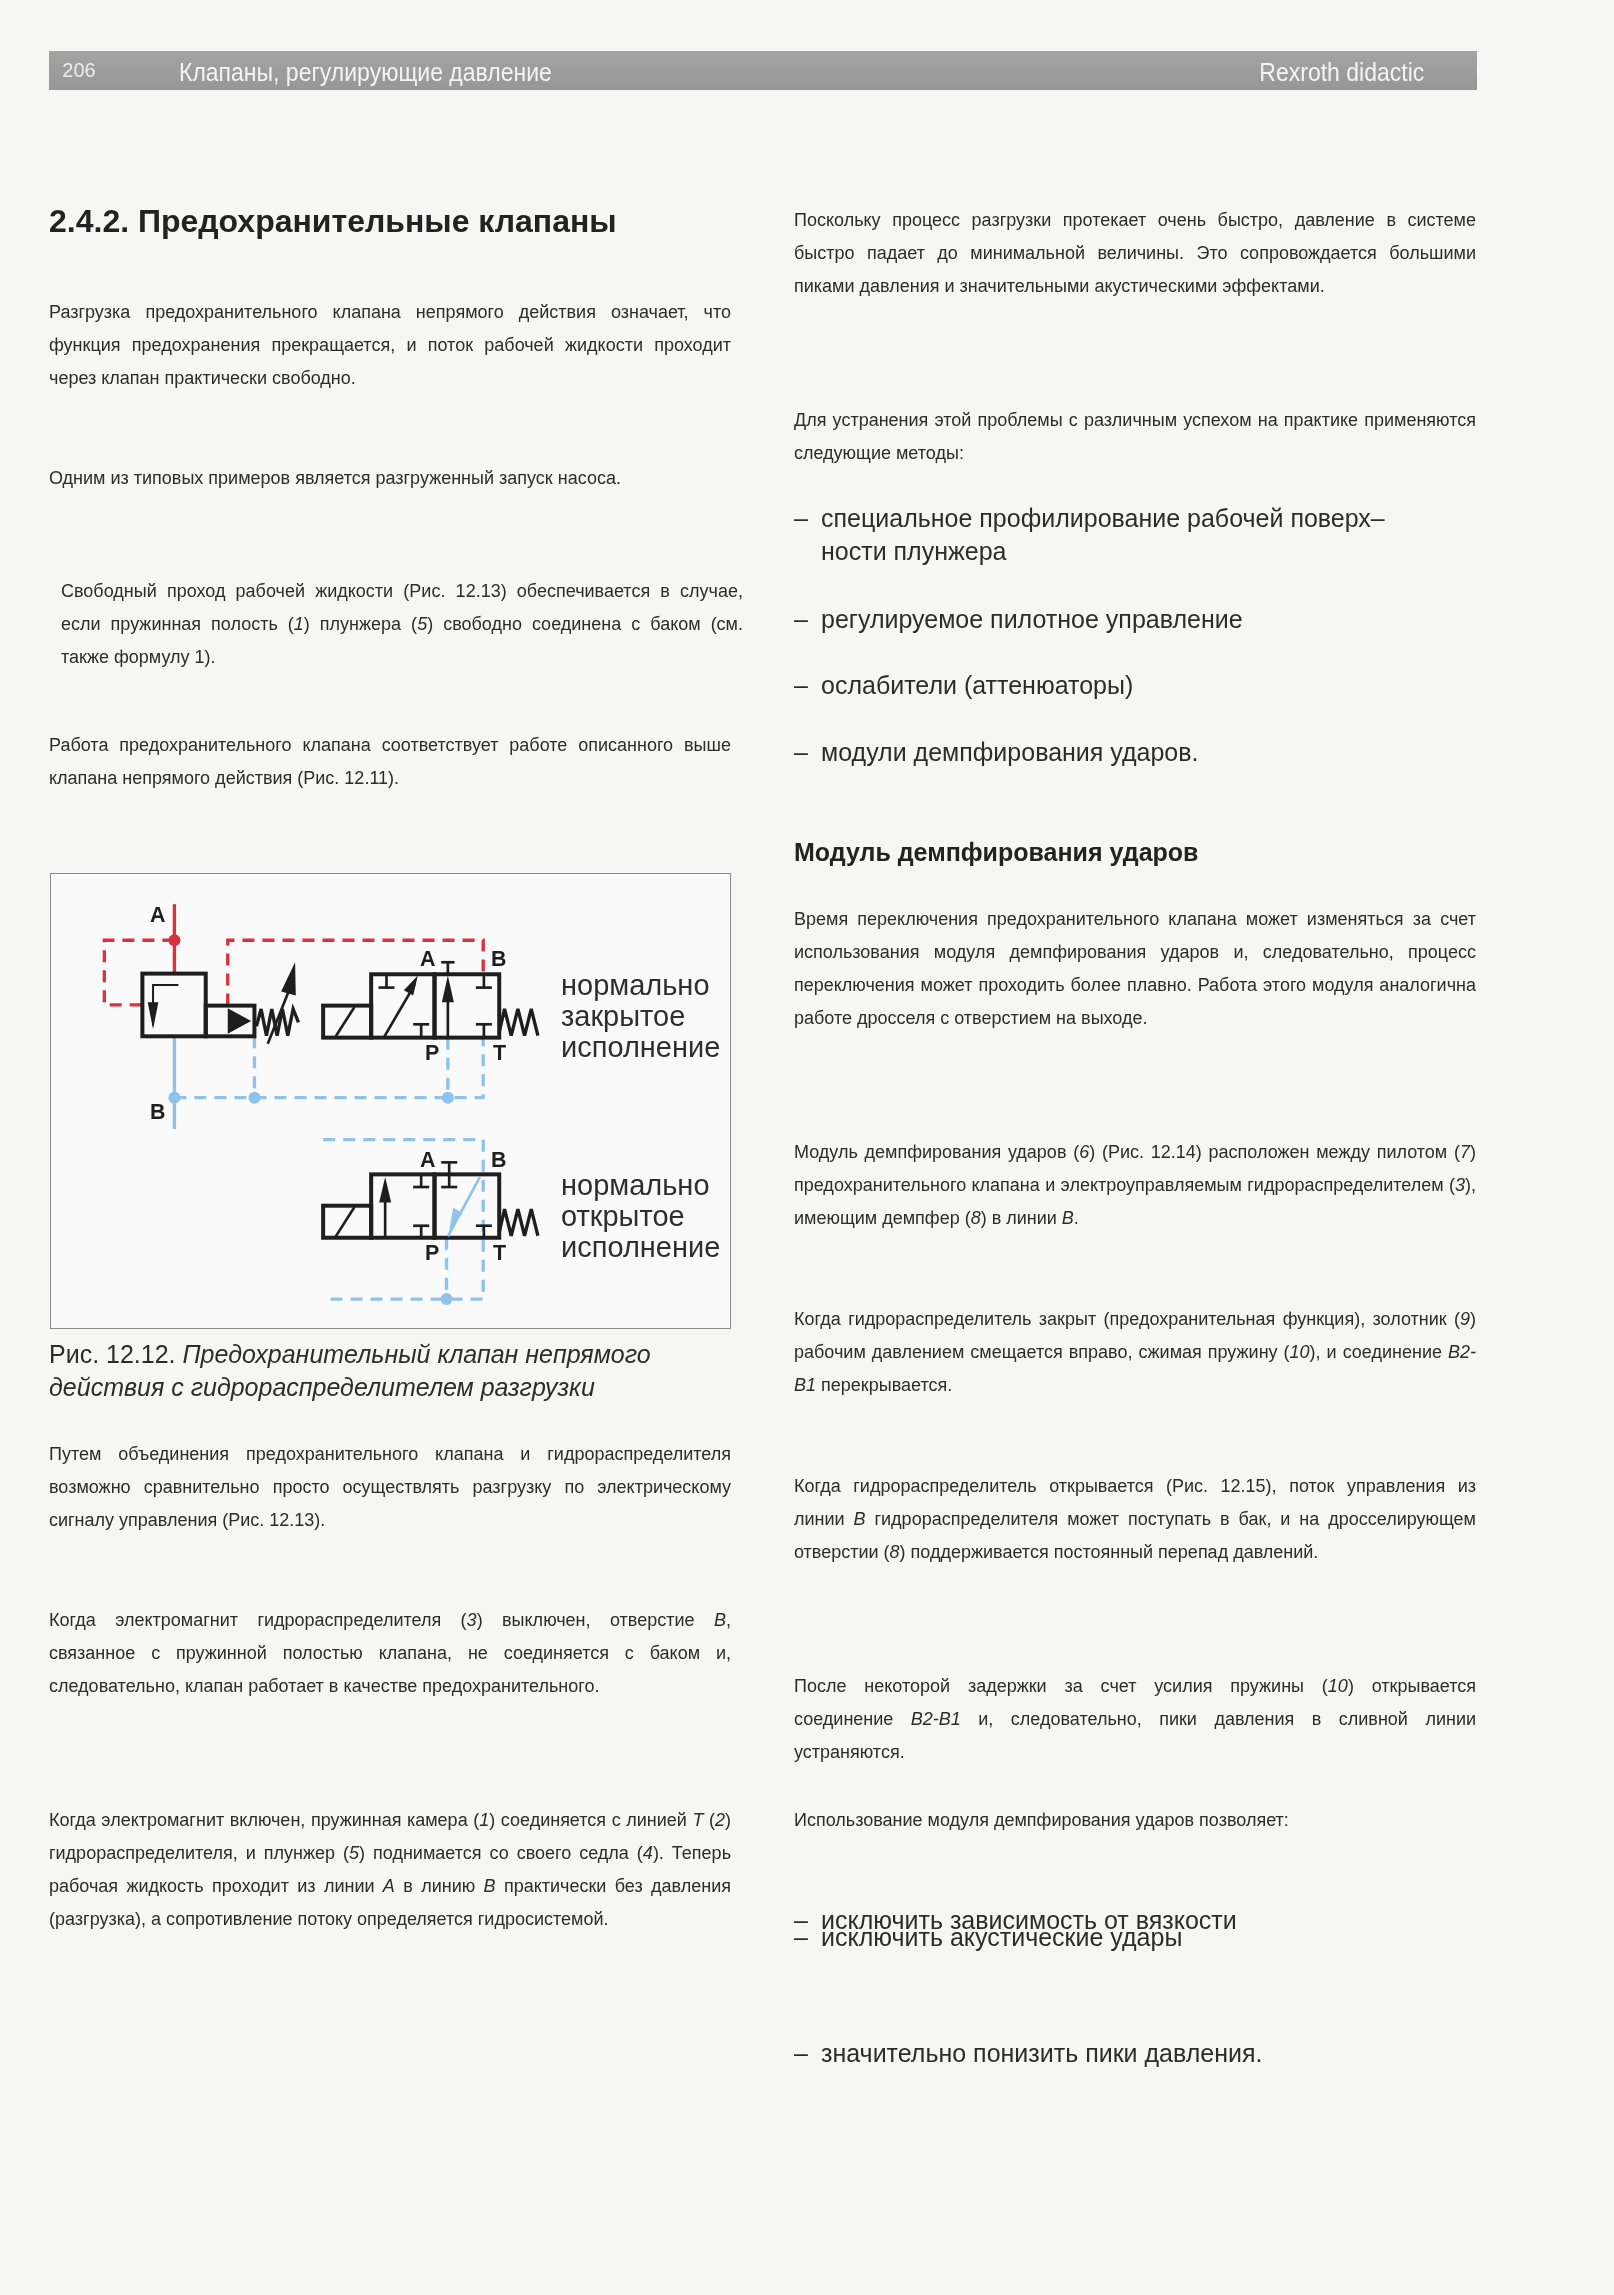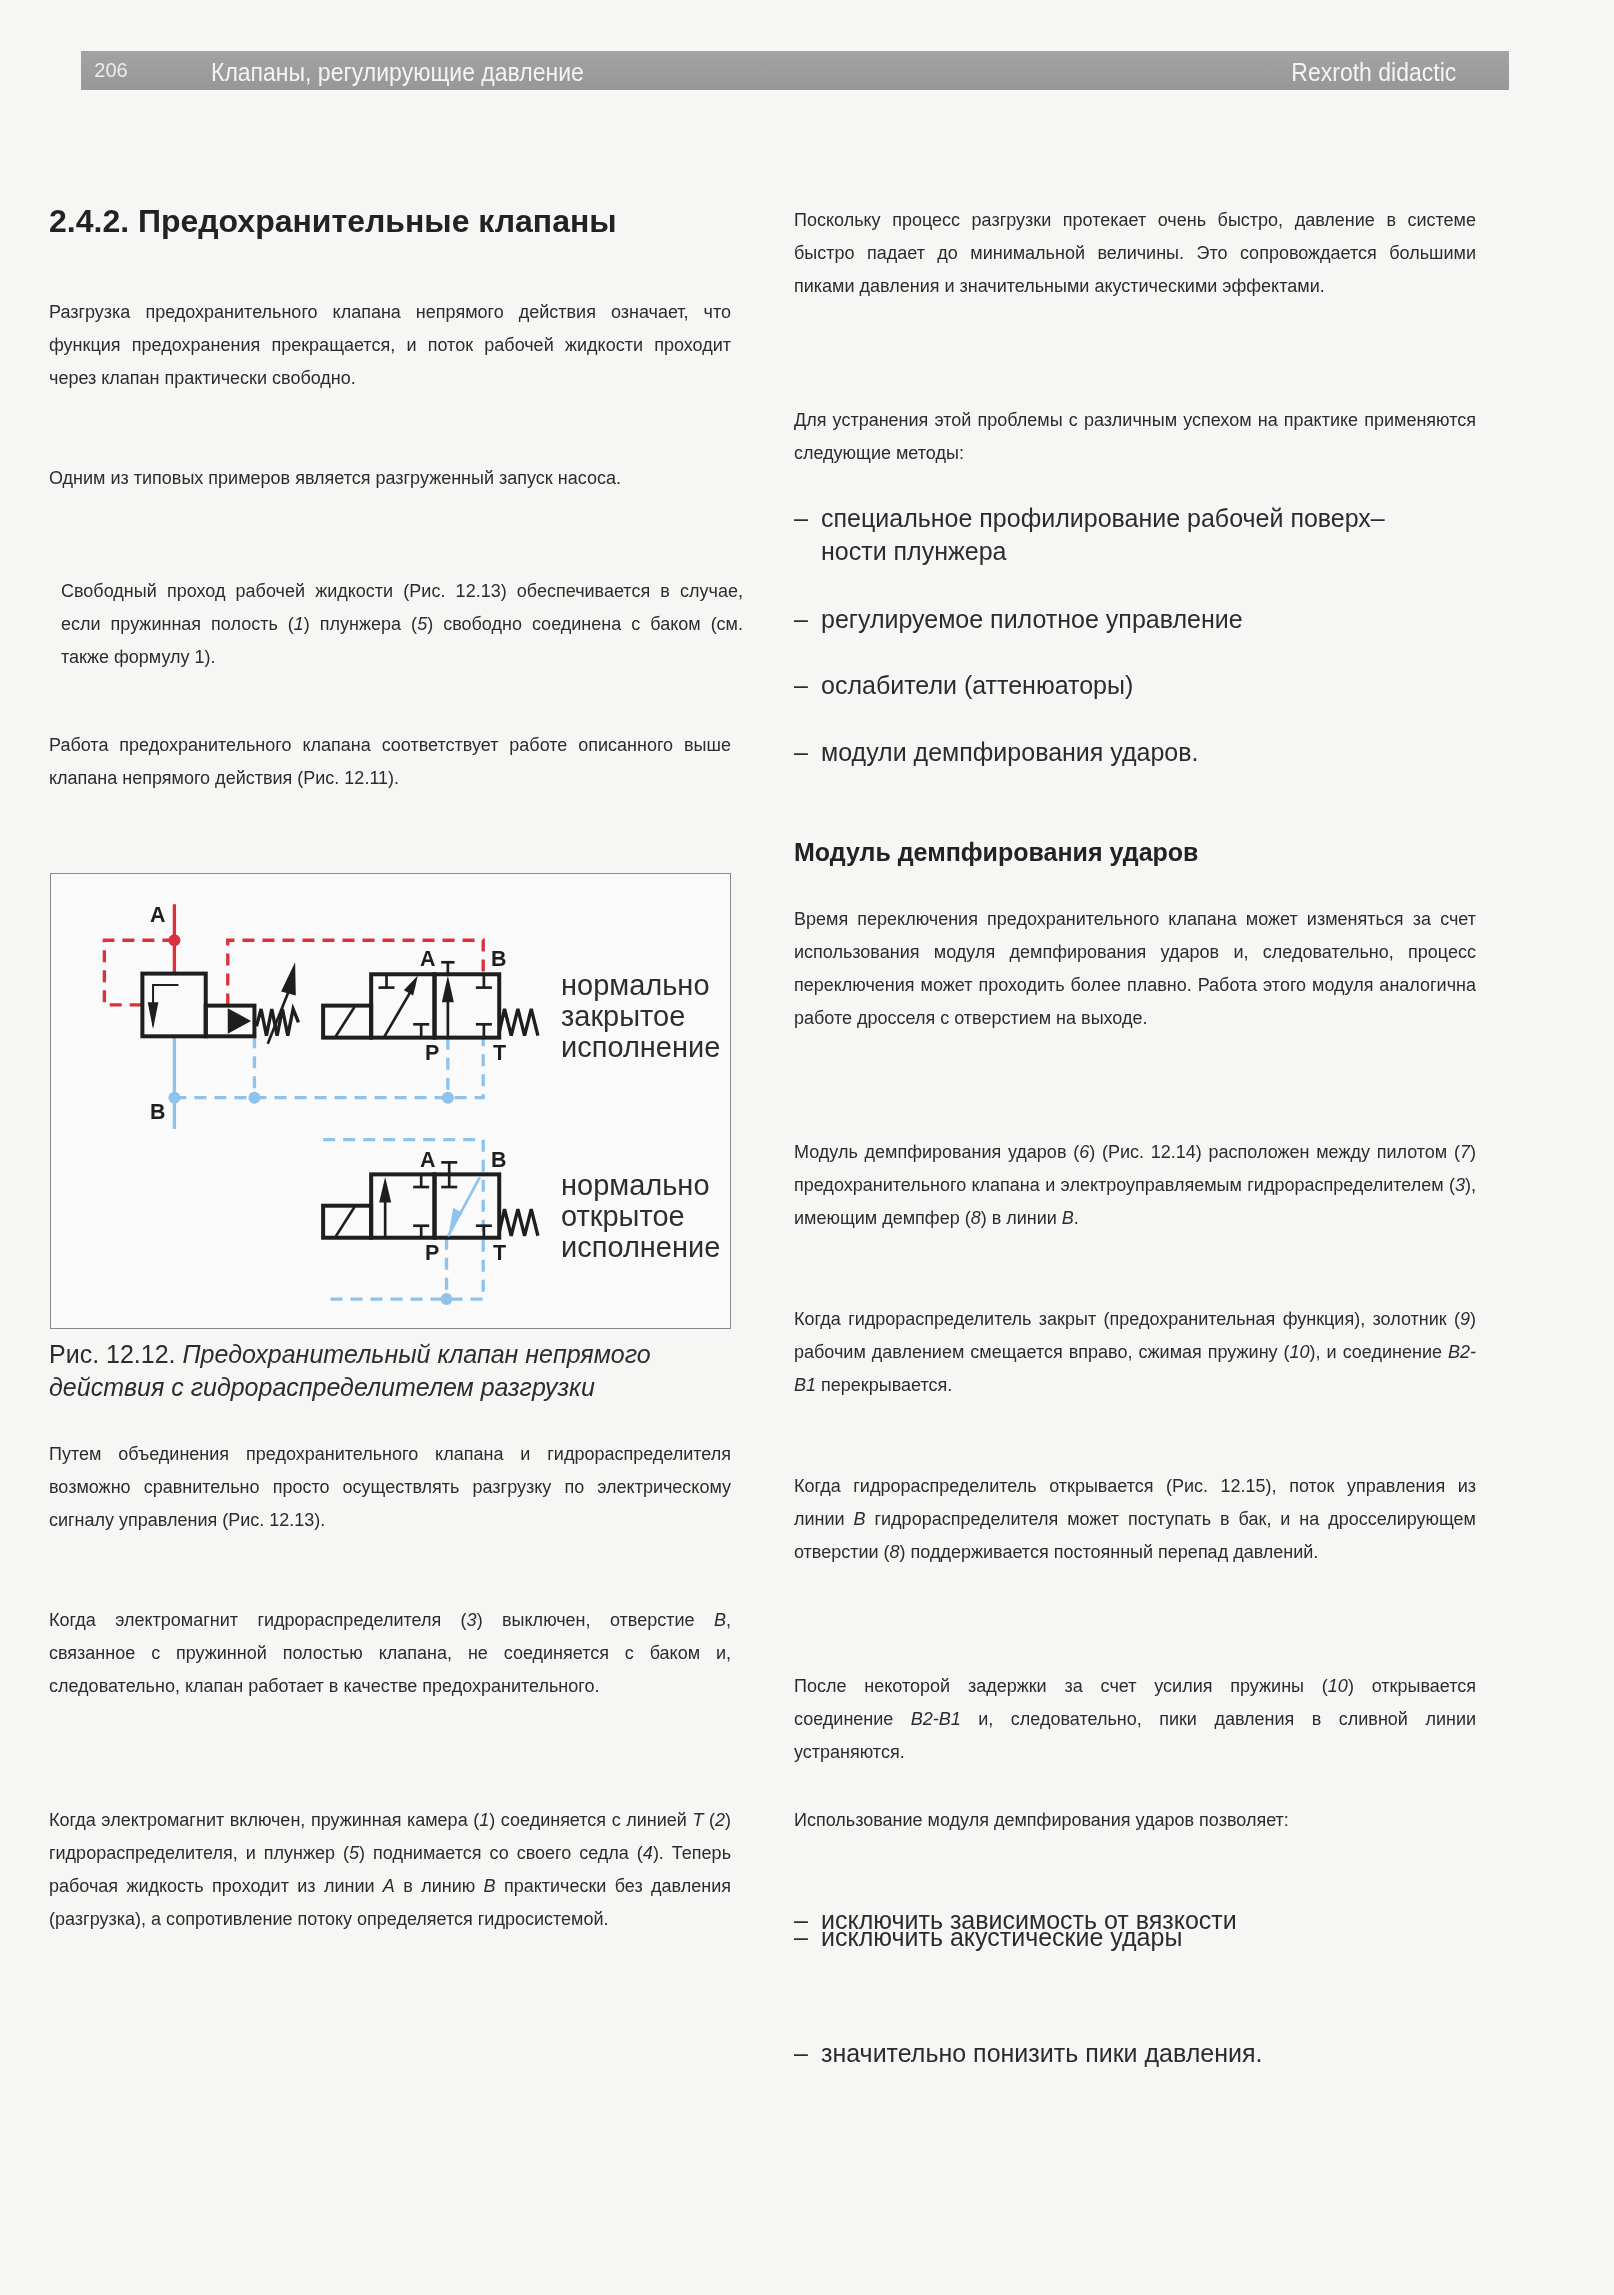--- a/index.html
+++ b/index.html
@@ -5,21 +5,20 @@
   html, body { margin: 0; padding: 0; }
   body {
     width: 1615px; height: 2295px; position: relative; overflow: hidden;
     background: #f6f6f5;
     font-family: "Liberation Sans", sans-serif;
     color: #2c2c2c;
   }
   .header-bar {
     position: absolute; left: 49px; top: 51px; width: 1428px; height: 39px;
     background: linear-gradient(#a3a3a3, #979797);
-    margin-left: 32px;
   }
   .header-bar .page-num {
     position: absolute; left: 13.3px; top: 8px; font-size: 20px; color: #ececec;
   }
   .header-bar .chapter {
     position: absolute; left: 130px; top: 6.7px; font-size: 25px; color: #f4f4f4;
     transform: scaleX(0.92); transform-origin: left center;
   }
   .header-bar .brand {
     position: absolute; right: 53px; top: 6.7px; font-size: 25px; color: #f4f4f4;

